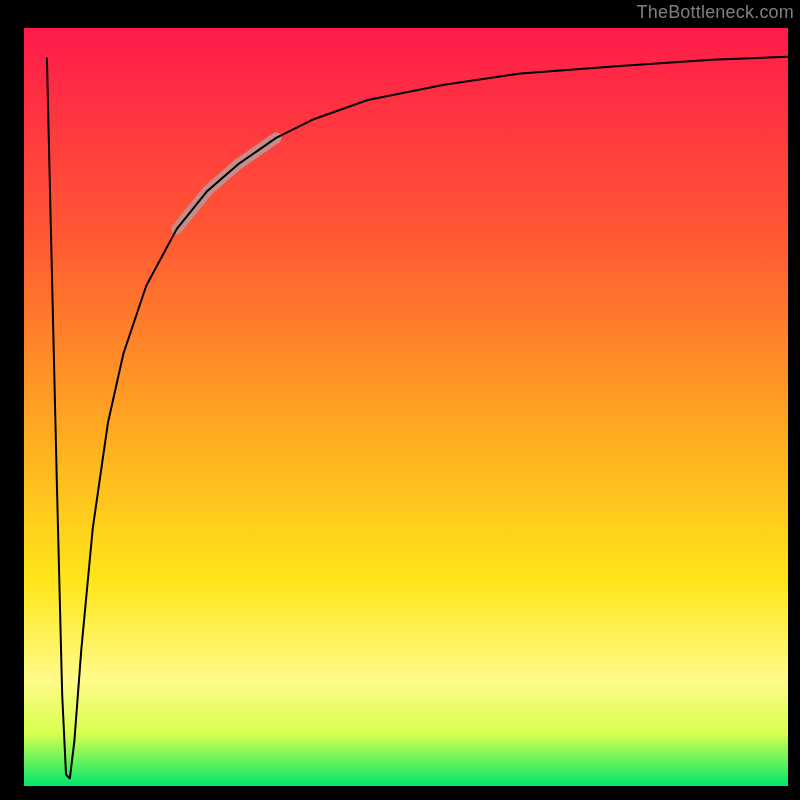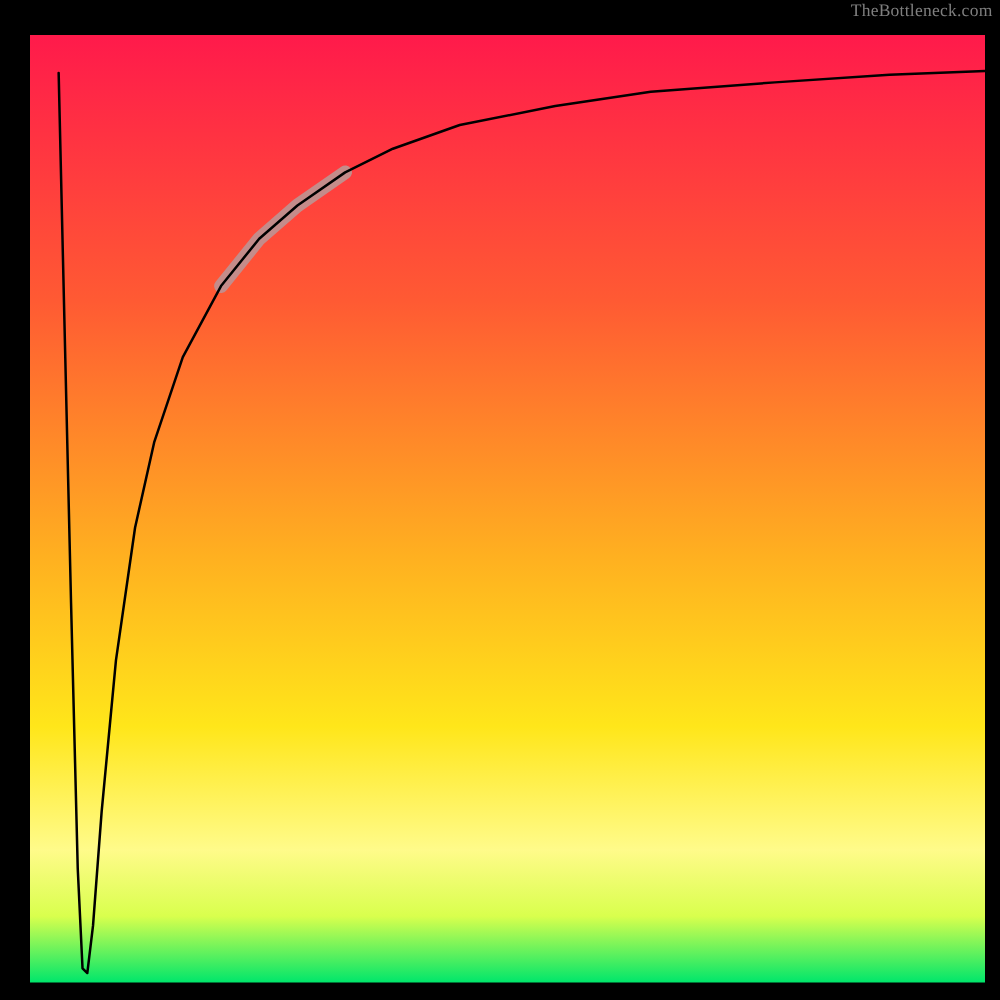--- a/index.html
+++ b/index.html
@@ -14,26 +14,25 @@
   .stage {
     position: relative;
     width: 800px;
     height: 800px;
   }
   .watermark {
     position: absolute;
     top: 2px;
     right: 6px;
     color: #7f7f7f;
-    font-size: 14px;
+    font-size: 18px;
     font-weight: 400;
     letter-spacing: 0.2px;
     z-index: 4;
     user-select: none;
-    font-family: Liberation Serif, serif;
   }
   .plot {
     position: absolute;
     left: 0;
     top: 0;
     width: 800px;
     height: 800px;
   }
 </style>
 </head>

